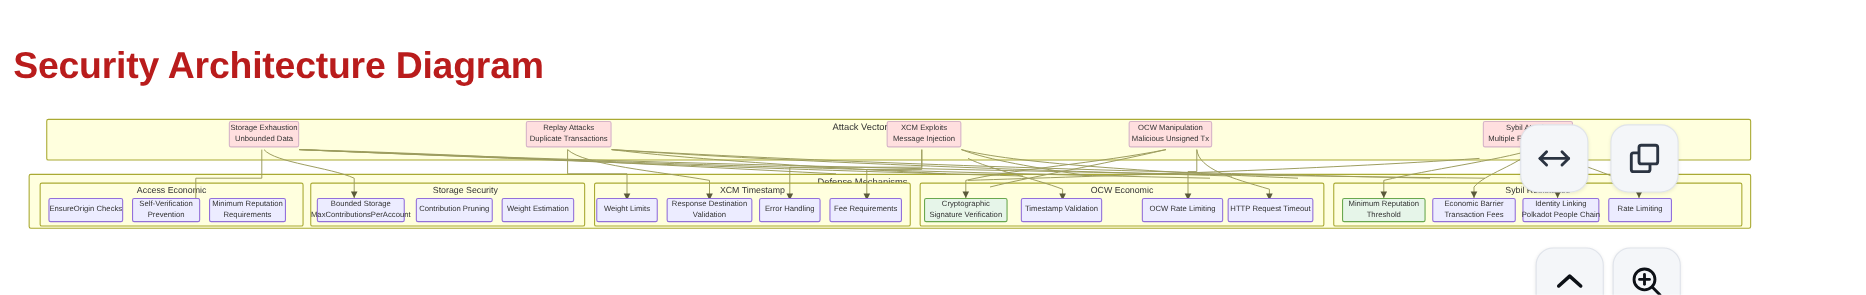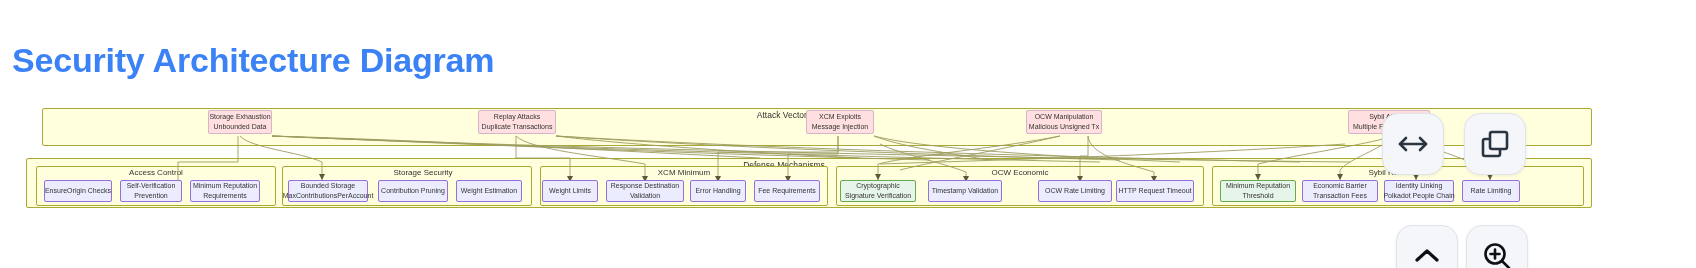--- a/index.html
+++ b/index.html
@@ -15,21 +15,21 @@
     width: 1696px; height: 268px;
     background: #ffffff;
   }
 
   
   .page-title {
     position: absolute;
     left: 12px; top: 18px;
     font-size: 34px;
     font-weight: 700;
-    color: #3b82f6;
+    color: #b91c1c;
     letter-spacing: -0.2px;
     white-space: nowrap;
   }
 
   
   .diagram {
     position: absolute;
     left: 0; top: 96px;
     width: 1696px; height: 172px;
     overflow: hidden;
@@ -121,27 +121,27 @@
 
   <div class="diagram">
 
     <div class="band" style="left:42px; top:12px; width:1550px; height:38px;"></div>
     <div class="band-label" style="left:784px; top:14px;">Attack Vectors</div>
 
     <div class="band" style="left:26px; top:62px; width:1566px; height:50px;"></div>
     <div class="band-label" style="left:784px; top:64px;text-align:right;">Defense Mechanisms</div>
 
     <div class="group" style="left:36px; top:70px; width:240px; height:40px;"></div>
-    <div class="group-label" style="left:156px; top:72px;">Access Control</div>
+    <div class="group-label" style="left:156px; top:72px;">Access Economic</div>
 
     <div class="group" style="left:282px; top:70px; width:250px; height:40px;"></div>
     <div class="group-label" style="left:407px; top:72px;margin-left:16px;">Storage Security</div>
 
     <div class="group" style="left:540px; top:70px; width:288px; height:40px;"></div>
-    <div class="group-label" style="left:684px; top:72px;">XCM Minimum</div>
+    <div class="group-label" style="left:684px; top:72px;">XCM Timestamp</div>
 
     <div class="group" style="left:836px; top:70px; width:368px; height:40px;"></div>
     <div class="group-label" style="left:1020px; top:72px;">OCW Economic</div>
 
     <div class="group" style="left:1212px; top:70px; width:372px; height:40px;"></div>
     <div class="group-label" style="left:1398px; top:72px;">Sybil Resistance</div>
 
     <svg class="edges" viewBox="0 0 1696 172" width="1696" height="172">
       <g fill="none" stroke="#9c9c5e" stroke-width="0.9">
         <path d="M272 40 C 420 44, 600 54, 760 62"></path>

